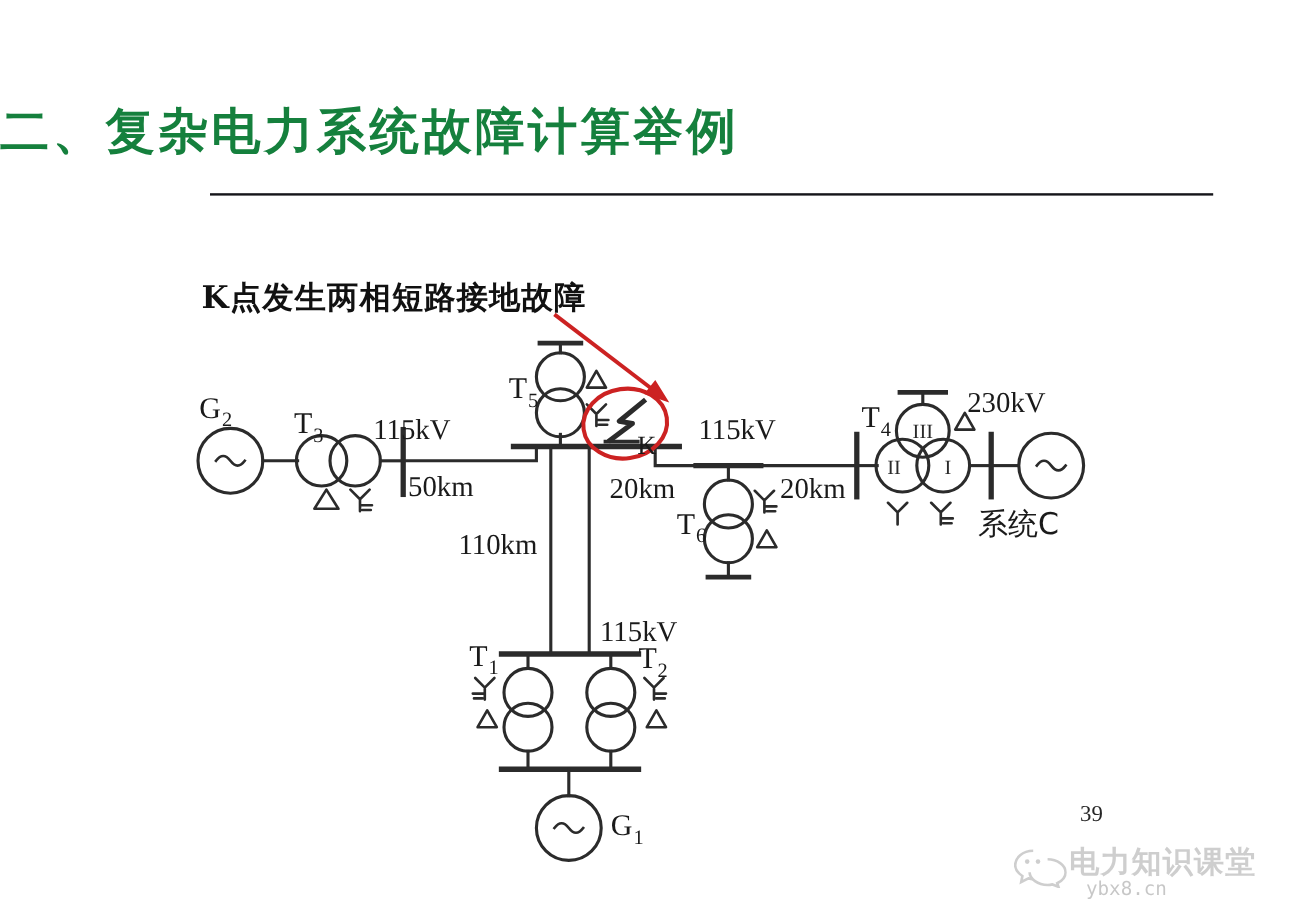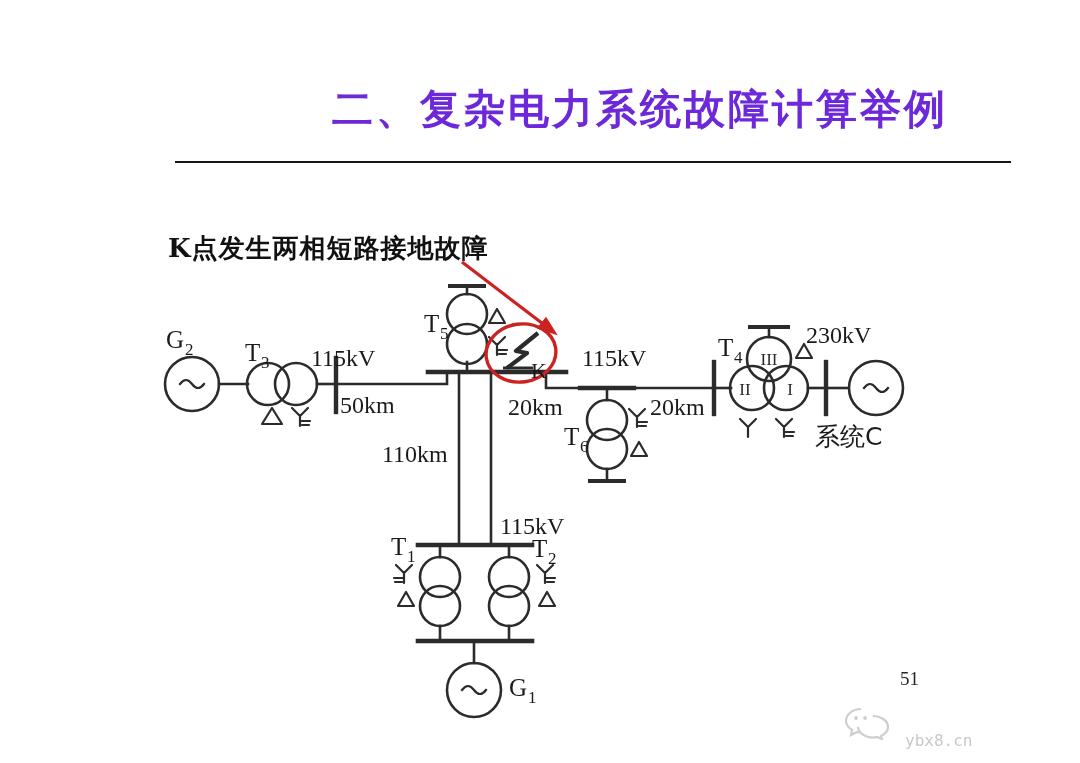--- a/index.html
+++ b/index.html
@@ -16,26 +16,26 @@
     font-family: "Liberation Serif", "DejaVu Serif", serif;
     color: #1a1a1a;
   }
 
   
   #slide-title {
     position: absolute;
     left: 0;
     top: 82px;
     width: 948px;
-    text-align: right;
+    text-align: left;
     font-family: "DejaVu Serif", "Liberation Serif", serif;
     font-size: 41px;
     font-weight: bold;
     letter-spacing: 3px;
-    color: #6d28d9;
+    color: #15803d;
     white-space: nowrap;
   }
   #title-rule {
     position: absolute;
     left: 175px;
     top: 161px;
     width: 836px;
     height: 0;
     border-top: 2.4px solid #15151a;
   }
@@ -259,23 +259,24 @@
 
     <text x="340" y="413" font-size="24">50km</text>
     <text x="382" y="462" font-size="24">110km</text>
     <text x="508" y="415" font-size="24">20km</text>
     <text x="650" y="415" font-size="24">20km</text>
 
     <text x="815" y="445" font-size="25" font-family="DejaVu Sans, Liberation Sans, sans-serif">系统C</text>
   </g>
 </svg>
 
-<div id="page-number">51</div>
+<div id="page-number">39</div>
 
 <div id="watermark">
   <svg id="wm-wechat-icon" width="44" height="34" viewBox="0 0 44 34">
     <path d="M16 3 C7 3 1 9 1 15 C1 19 4 22 7 24 L6 29 L12 26 C13.5 26.4 15 26.6 16 26.6" fill="none" stroke="#8d8d8d" stroke-width="2.2"></path>
     <circle cx="11" cy="12" r="1.9" fill="#8d8d8d"></circle>
     <circle cx="20" cy="12" r="1.9" fill="#8d8d8d"></circle>
     <path d="M28 10 C36 10 43 15 43 21 C43 25 40 28 36 30 L37 33 L32 31 C30.5 31.4 29 31.5 28 31.5 C20 31.5 13 26.5 13 20.8" fill="none" stroke="#8d8d8d" stroke-width="2.2"></path>
   </svg>
+  <div id="wm-text">电力知识课堂</div>
   <div id="wm-domain">ybx8.cn</div>
 </div>
 
 </body></html>

